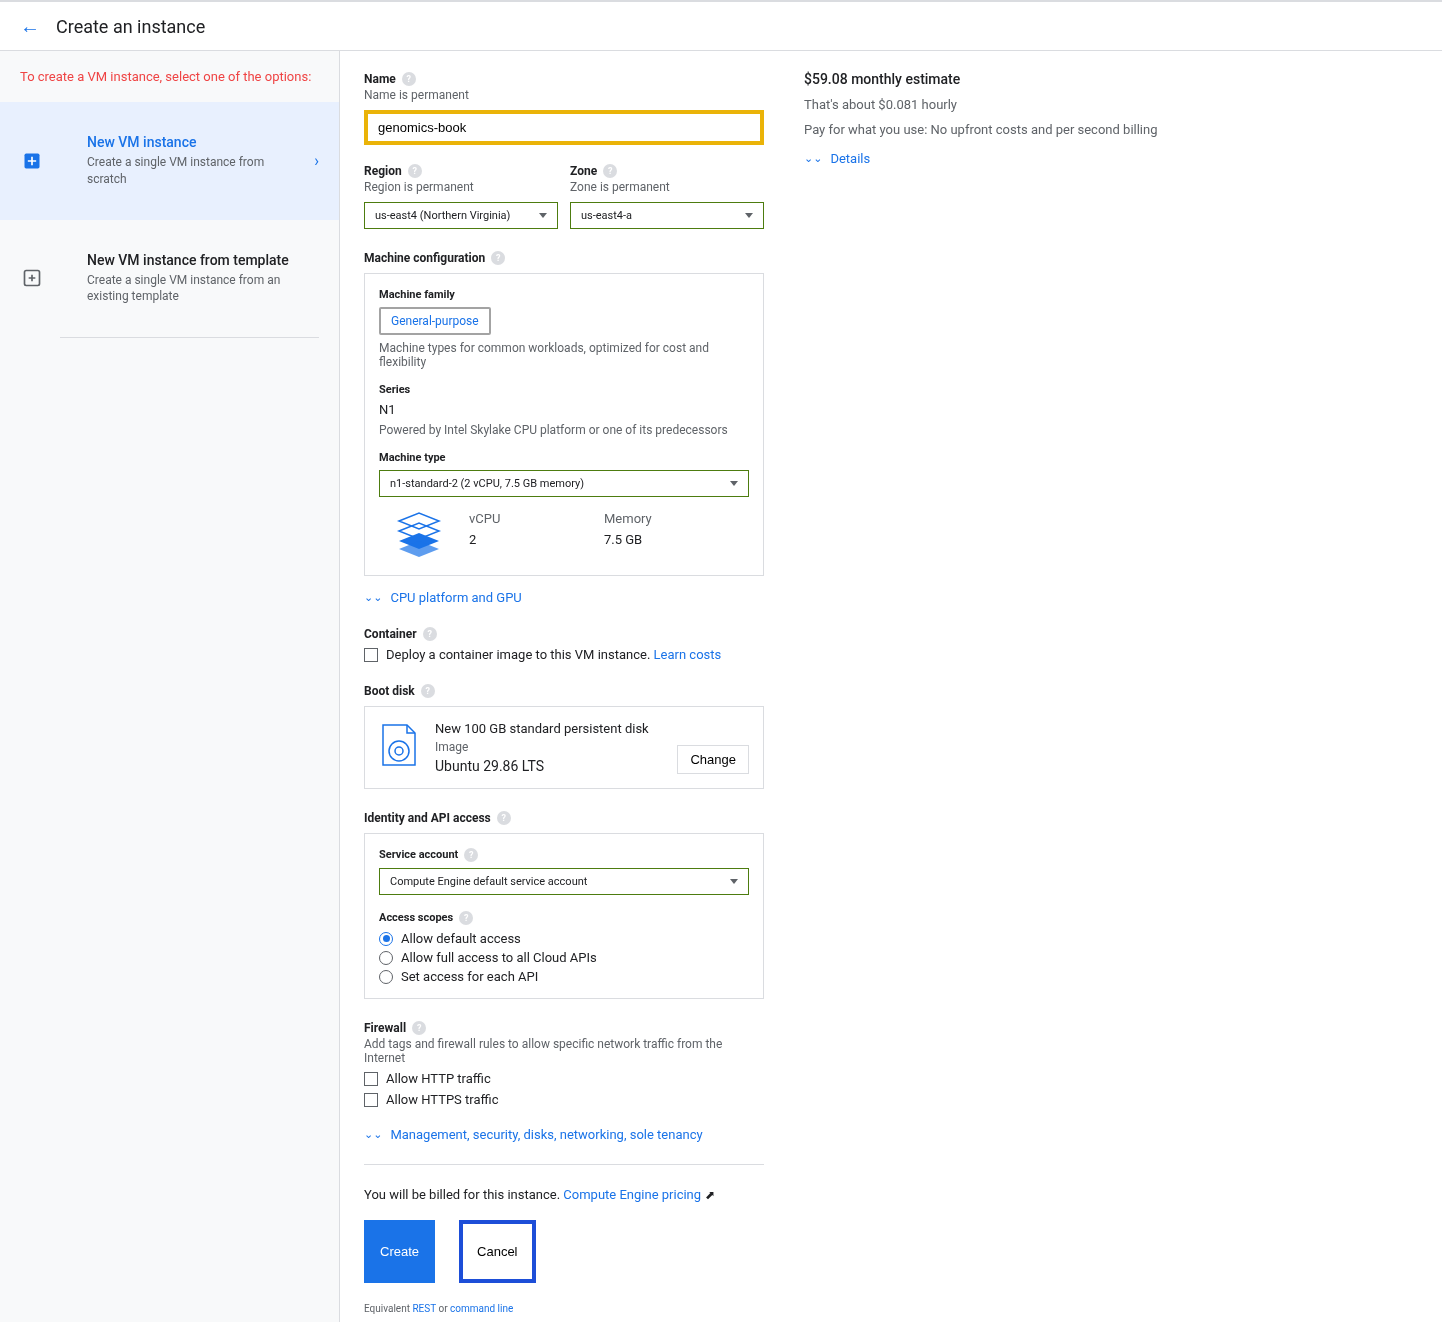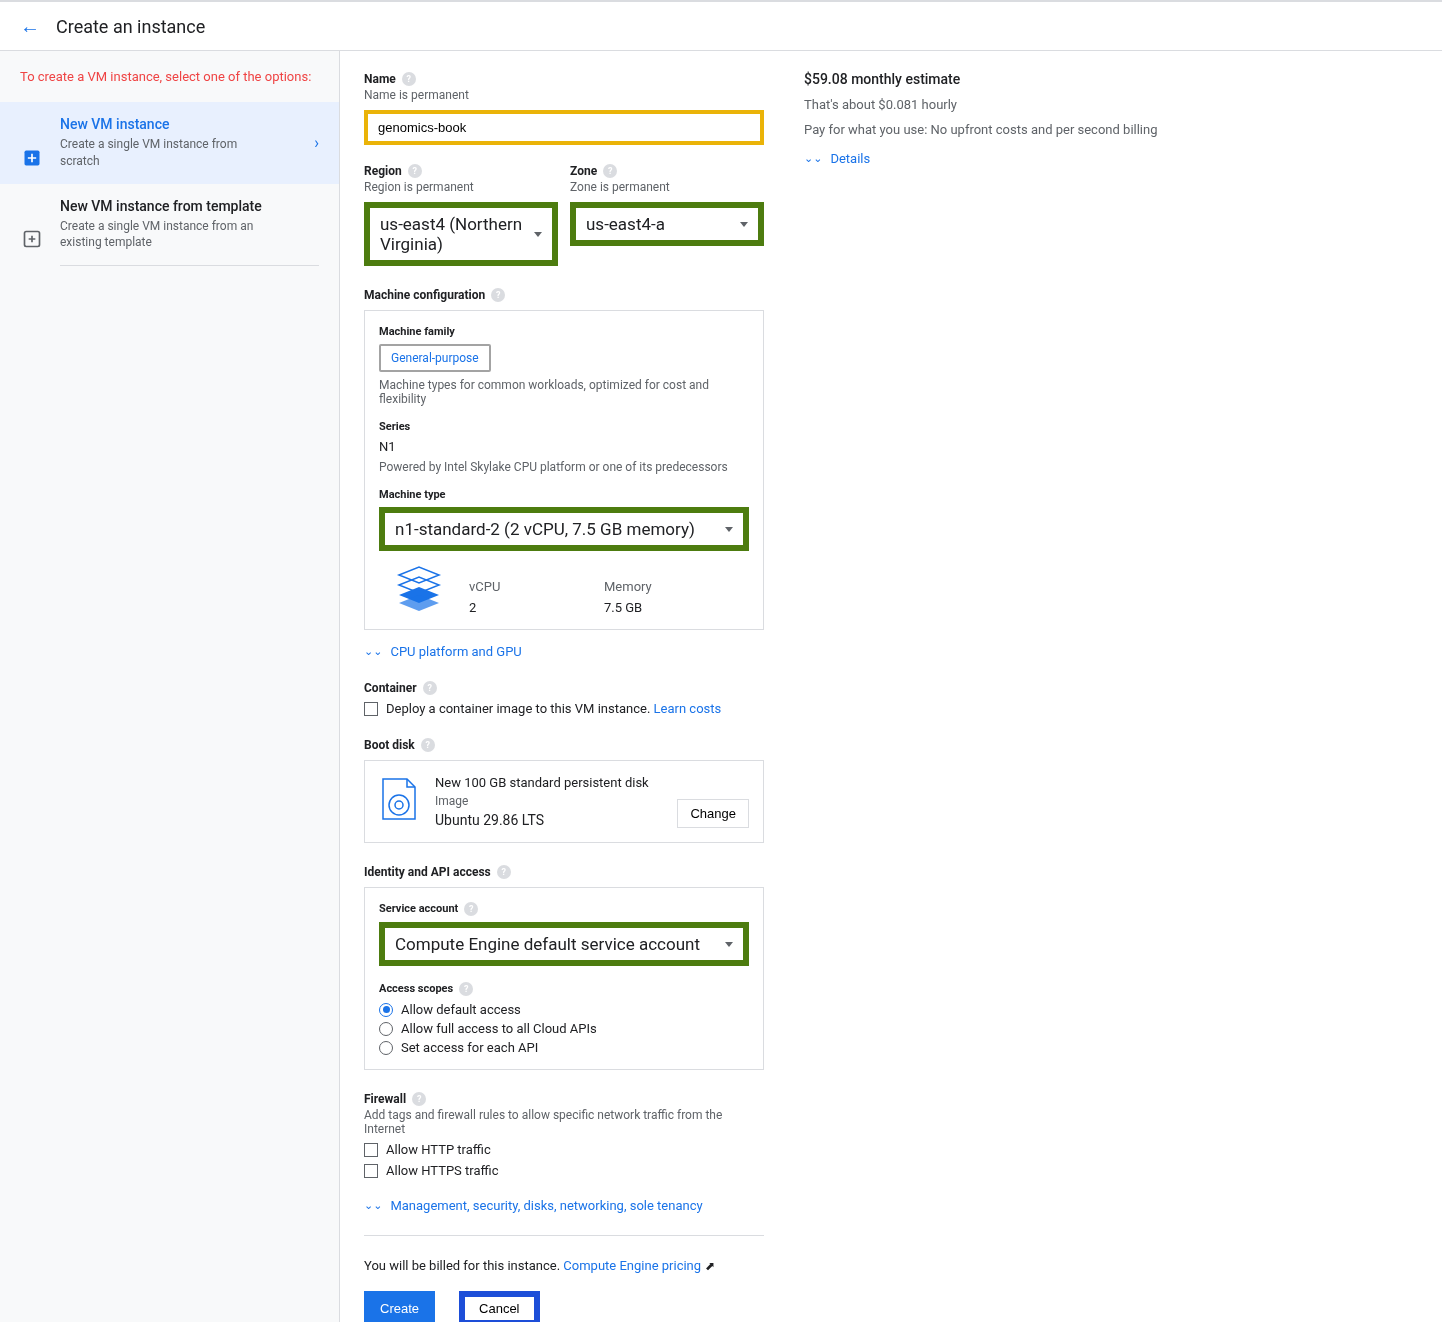--- a/index.html
+++ b/index.html
@@ -4,48 +4,48 @@
 <style>
 * { box-sizing: border-box; margin: 0; padding: 0; }
 body { font-family: Roboto, Arial, sans-serif; font-size: 13px; color: #202124; background: #fff; }
 .topbar { height: 2px; background: #dadce0; }
 .header { display: flex; align-items: center; padding: 12px 20px; border-bottom: 1px solid #dadce0; }
 .back-arrow { color: #1a73e8; font-size: 20px; margin-right: 16px; cursor: pointer; }
 .page-title { font-size: 18px; font-weight: 400; }
 .content { display: flex; }
 .sidebar { width: 340px; border-right: 1px solid #dadce0; background: #f8f9fa; min-height: 1280px; }
 .sidebar-intro { padding: 18px 20px; font-size: 13px; color: #ef4444; }
-.side-item { display: flex; align-items: flex-end; padding: 14px 20px; border-bottom: none; cursor: pointer; }
+.side-item { display: flex; align-items: center; padding: 32px 20px; border-bottom: none; cursor: pointer; gap: 27px; }
 .side-item.active { background: #e8f0fe; }
 .side-icon { width: 24px; height: 24px; margin-right: 16px; display: flex; align-items: center; justify-content: center; }
 .side-body { flex: 1; }
 .side-title { font-size: 14px; font-weight: 500; color: #202124; margin-bottom: 4px; }
 .side-item.active .side-title { color: #1a73e8; }
 .side-desc { font-size: 12px; color: #5f6368; line-height: 1.4; max-width: 200px; }
 .side-chevron { color: #5f6368; font-size: 16px; align-self: center; }
 .side-item.active .side-chevron { color: #1a73e8; }
 .side-divider { border-top: 1px solid #dadce0; margin: 0 20px 0 60px; }
 .ext-icon { color: #5f6368; font-size: 18px; align-self: center; }
 .main { flex: 1; padding: 20px 24px; display: flex; }
 .form-col { width: 400px; }
 .estimate-col { margin-left: 40px; }
 .section-label { font-size: 12px; font-weight: 700; color: #202124; display: inline-flex; align-items: center; }
 .subtext { font-size: 12px; color: #5f6368; margin-top: 2px; }
 .help-icon { display: inline-block; width: 14px; height: 14px; border-radius: 50%; background: #dadce0; color: #fff; font-size: 9px; line-height: 14px; text-align: center; margin-left: 6px; }
 .text-input { width: 100%; padding: 6px 10px; border: 4px solid #eab308; font-size: 13px; margin-top: 8px; }
 .row { display: flex; gap: 12px; margin-top: 18px; }
 .col-half { flex: 1; }
-.select { width: 100%; padding: 6px 10px; border: 6px solid #4d7c0f; font-size: 17px; margin-top: 8px; display: flex; justify-content: space-between; align-items: center; cursor: pointer; background: #fff; }
+.select { width: 100%; padding: 6px 10px; border: 1px solid #4d7c0f; font-size: 11px; margin-top: 8px; display: flex; justify-content: space-between; align-items: center; cursor: pointer; background: #fff; }
 .caret { border-left: 4px solid transparent; border-right: 4px solid transparent; border-top: 5px solid #5f6368; }
 .group-label { font-size: 12px; font-weight: 700; margin-top: 22px; display: flex; align-items: center; }
 .panel { border: 1px solid #dadce0; padding: 14px; margin-top: 8px; }
 .mini-label { font-size: 11px; font-weight: 700; margin-bottom: 6px; }
 .chip { display: inline-block; border: 2px solid #a3a3a3; color: #1a73e8; font-size: 12px; padding: 5px 10px; border-radius: 2px; cursor: pointer; }
 .hint { font-size: 12px; color: #5f6368; margin-top: 6px; }
-.spec-row { display: flex; align-items: flex-end; margin-top: 14px; padding: 0 10px; }
+.spec-row { display: flex; align-items: flex-start; margin-top: 14px; padding: 0 10px; }
 .spec-icon { width: 60px; height: 50px; margin-right: 20px; }
 .spec-item { flex: 1; }
 .spec-key { font-size: 13px; color: #5f6368; margin-bottom: 6px; }
 .spec-val { font-size: 13px; }
 .expand-link { color: #1a73e8; font-size: 13px; margin-top: 14px; display: inline-flex; align-items: center; cursor: pointer; }
 .expand-arrow { margin-right: 8px; color: #1a73e8; font-size: 11px; }
 .checkbox-row { display: flex; align-items: center; margin-top: 6px; font-size: 13px; }
 .checkbox { width: 14px; height: 14px; border: 1.5px solid #5f6368; margin-right: 8px; cursor: pointer; }
 .link { color: #1a73e8; cursor: pointer; }
 .boot-row { display: flex; align-items: flex-start; }
@@ -57,21 +57,21 @@
 .change-btn { border: 1px solid #dadce0; padding: 6px 12px; font-size: 13px; background: #fff; cursor: pointer; align-self: flex-end; }
 .radio-row { display: flex; align-items: center; margin-top: 4px; font-size: 13px; }
 .radio { width: 14px; height: 14px; border: 1.5px solid #5f6368; border-radius: 50%; margin-right: 8px; cursor: pointer; display: flex; align-items: center; justify-content: center; }
 .radio.checked { border-color: #1a73e8; }
 .radio.checked::after { content: ''; width: 7px; height: 7px; background: #1a73e8; border-radius: 50%; }
 .hr { border-top: 1px solid #dadce0; margin: 22px 0; }
 .billed-text { font-size: 13px; }
 .ext-link-icon { font-size: 12px; margin-left: 4px; }
 .btn-row { margin-top: 18px; display: flex; gap: 24px; }
 .btn-primary { background: #1a73e8; color: #fff; border: none; padding: 8px 16px; font-size: 13px; cursor: pointer; }
-.btn-secondary { background: #fff; border: 6px solid #1d4ed8; padding: 4px 14px; font-size: 13px; cursor: pointer; }
+.btn-secondary { background: #fff; border: 4px solid #1d4ed8; padding: 20px 14px; font-size: 13px; cursor: pointer; }
 .equiv { font-size: 10px; margin-top: 20px; color: #5f6368;}
 .estimate-title { font-size: 14px; font-weight: 500; }
 .estimate-line { font-size: 13px; color: #5f6368; margin-top: 10px; }
 </style>
 </head>
 <body>
 
 <div class="topbar"></div>
 <div class="header">
   <span class="back-arrow">←</span>

